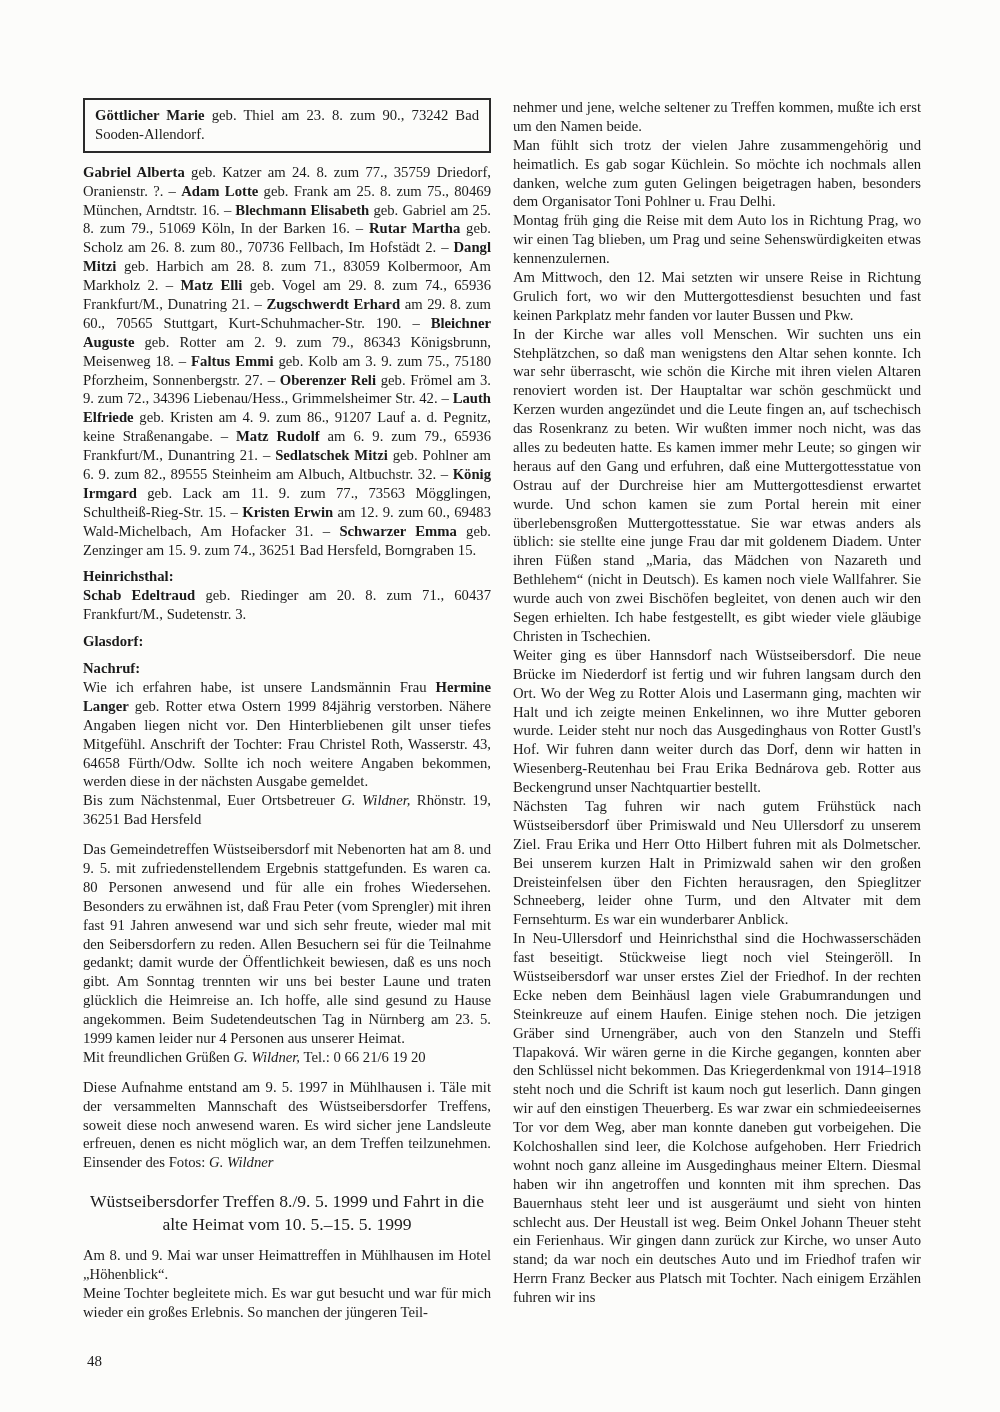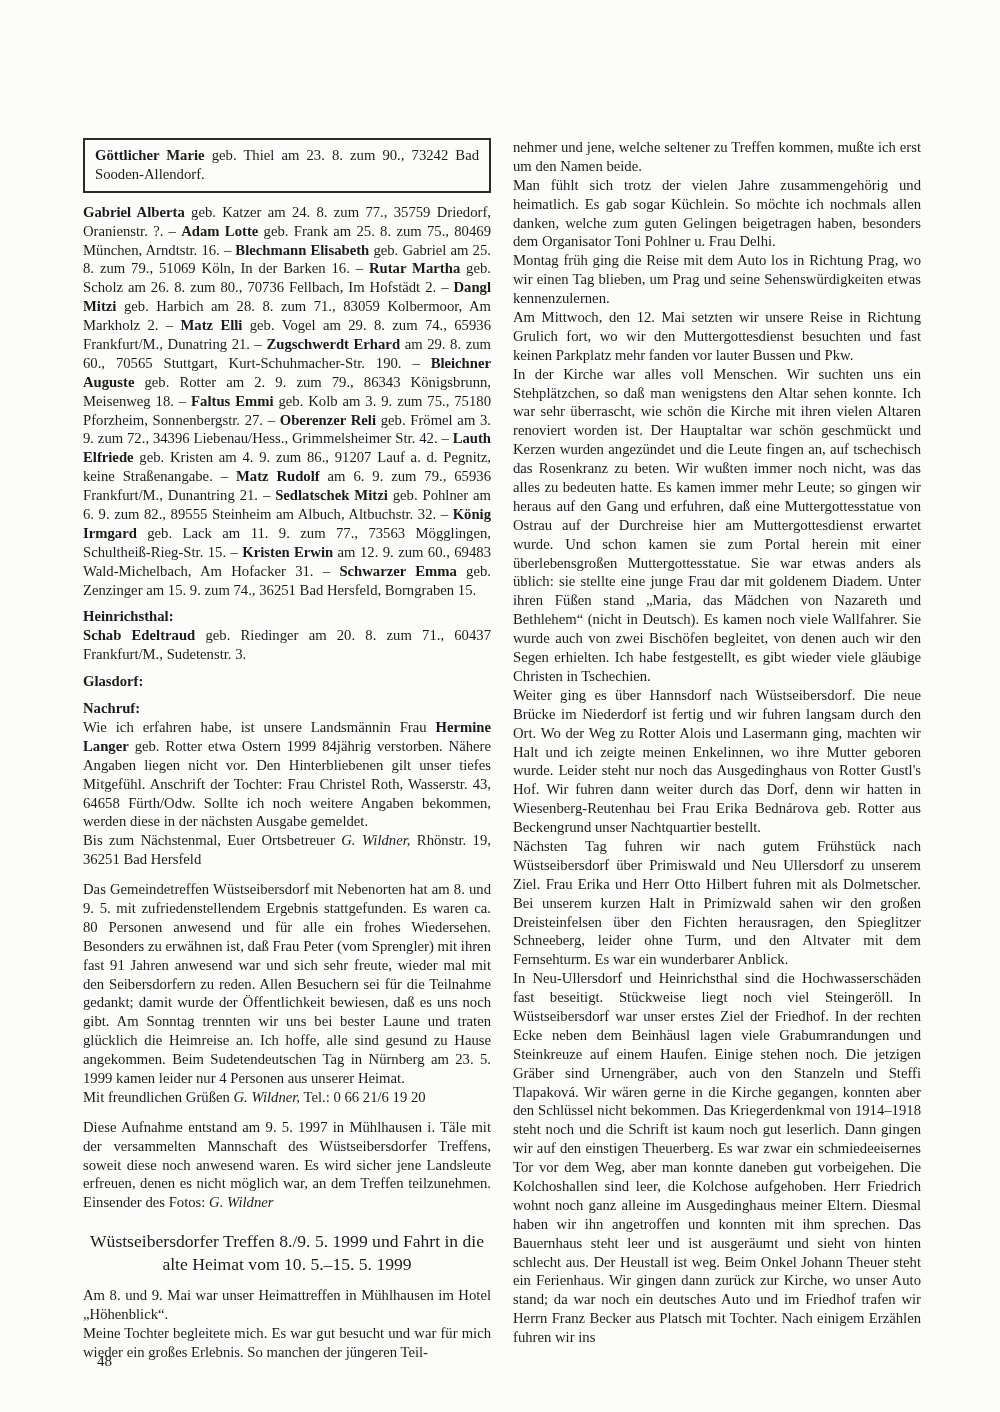--- a/index.html
+++ b/index.html
@@ -14,21 +14,20 @@
     color: #1b1b1b;
     overflow: hidden;
   }
   .columns {
     position: absolute;
     top: 98px;
     left: 83px;
     width: 838px;
     display: flex;
     gap: 22px;
-    margin-top: 40px;
   }
   .col {
     width: 408px;
     font-size: 14.7px;
     line-height: 1.285;
     text-align: justify;
   }
   .para { margin: 0; }
   .info-box {
     border: 2px solid #2a2a2a;
@@ -42,21 +41,21 @@
   .group { margin-top: 11px; }
   .article-title {
     font-size: 17.6px;
     font-weight: normal;
     text-align: center;
     line-height: 1.3;
     margin: 18px 4px 10px 4px;
   }
   .page-number {
     position: absolute;
-    left: 97px;
+    left: 87px;
     bottom: 42px;
     font-size: 15px;
   }
   .b { font-weight: bold; }
   .i { font-style: italic; }
 </style>
 </head>
 <body>
 
 <div class="page">

